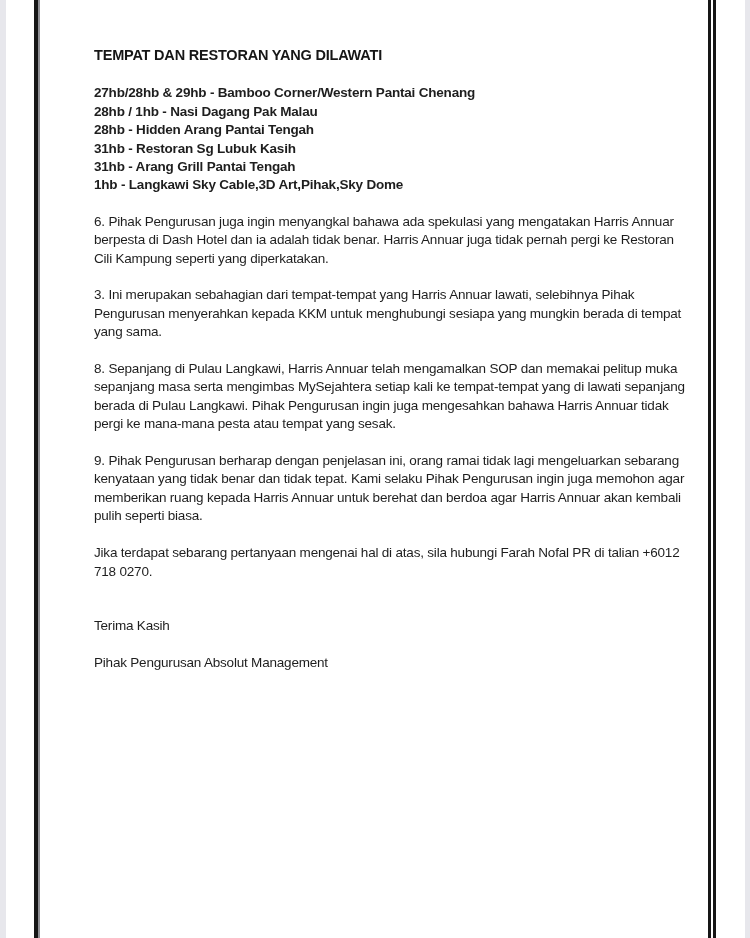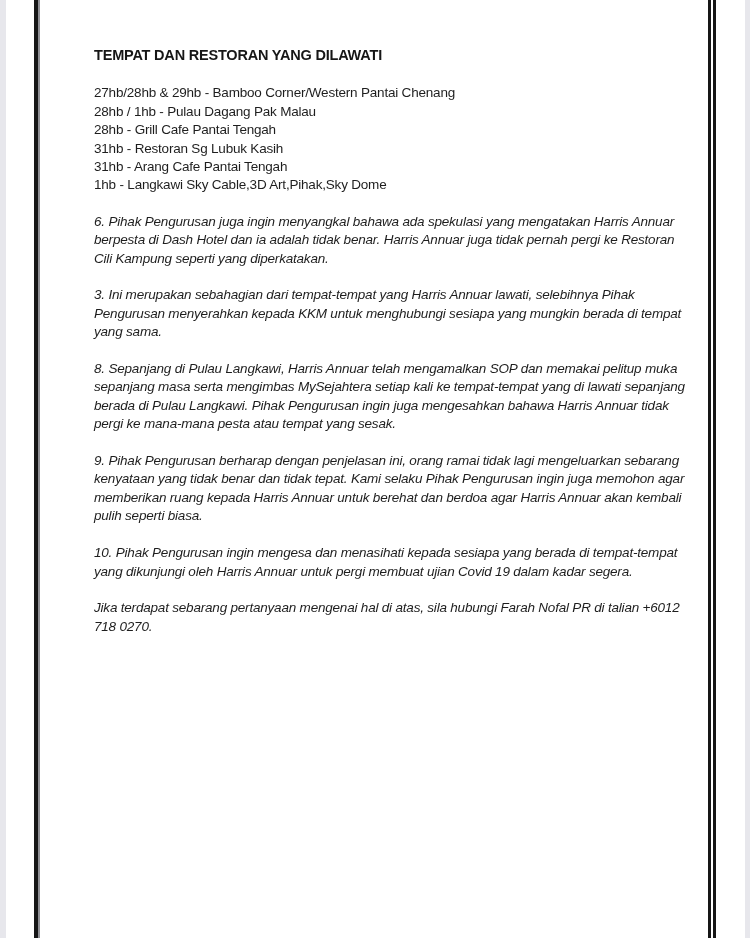--- a/index.html
+++ b/index.html
@@ -68,26 +68,26 @@
     font-weight: bold;
     margin: 0 0 20px 0;
     color: #161616;
   }
 
   .visited-list {
     margin: 0 0 18px 0;
   }
   .visited-line {
     white-space: nowrap;
+    font-weight: bold;
   }
 
   .para {
     width: 600px;
     margin: 0 0 18.4px 0;
-    font-style: italic;
   }
 
   .closing-thanks {
     margin: 36px 0 0 0;
   }
   .closing-signature {
     margin: 18.4px 0 0 0;
   }
 </style>
 </head>
@@ -100,31 +100,34 @@
 
   <div class="page-border-left"></div>
   <div class="page-border-right"></div>
 
   <div class="page">
 
     <h1 class="heading">TEMPAT DAN RESTORAN YANG DILAWATI</h1>
 
     <div class="visited-list">
         <div class="visited-line">27hb/28hb &amp; 29hb - Bamboo Corner/Western Pantai Chenang</div>
-        <div class="visited-line">28hb / 1hb - Pulau Dagang Pak Malau</div>
-        <div class="visited-line">28hb - Grill Cafe Pantai Tengah</div>
+        <div class="visited-line">28hb / 1hb - Nasi Dagang Pak Malau</div>
+        <div class="visited-line">28hb - Hidden Arang Pantai Tengah</div>
         <div class="visited-line">31hb - Restoran Sg Lubuk Kasih</div>
-        <div class="visited-line">31hb - Arang Cafe Pantai Tengah</div>
+        <div class="visited-line">31hb - Arang Grill Pantai Tengah</div>
         <div class="visited-line">1hb - Langkawi Sky Cable,3D Art,Pihak,Sky Dome</div>
       </div>
 
     <div class="paragraphs">
         <p class="para">6. Pihak Pengurusan juga ingin menyangkal bahawa ada spekulasi yang mengatakan Harris Annuar berpesta di Dash Hotel dan ia adalah tidak benar. Harris Annuar juga tidak pernah pergi ke Restoran Cili Kampung seperti yang diperkatakan.</p>
         <p class="para">3. Ini merupakan sebahagian dari tempat-tempat yang Harris Annuar lawati, selebihnya Pihak Pengurusan menyerahkan kepada KKM untuk menghubungi sesiapa yang mungkin berada di tempat yang sama.</p>
         <p class="para">8. Sepanjang di Pulau Langkawi, Harris Annuar telah mengamalkan SOP dan memakai pelitup muka sepanjang masa serta mengimbas MySejahtera setiap kali ke tempat-tempat yang di lawati sepanjang berada di Pulau Langkawi. Pihak Pengurusan ingin juga mengesahkan bahawa Harris Annuar tidak pergi ke mana-mana pesta atau tempat yang sesak.</p>
         <p class="para">9. Pihak Pengurusan berharap dengan penjelasan ini, orang ramai tidak lagi mengeluarkan sebarang kenyataan yang tidak benar dan tidak tepat. Kami selaku Pihak Pengurusan ingin juga memohon agar memberikan ruang kepada Harris Annuar untuk berehat dan berdoa agar Harris Annuar akan kembali pulih seperti biasa.</p>
-        <p class="para">10. Pihak Pengurusan ingin mengesa dan menasihati kepada sesiapa yang berada di tempat-tempat yang dikunjungi oleh Harris Annuar untuk pergi membuat ujian Covid 19 dalam kadar segera.</p>
         <p class="para">Jika terdapat sebarang pertanyaan mengenai hal di atas, sila hubungi Farah Nofal PR di talian +6012 718 0270.</p>
       </div>
 
+    <div class="closing">
+      <p class="closing-thanks">Terima Kasih</p>
+      <p class="closing-signature">Pihak Pengurusan Absolut Management</p>
+    </div>
 
   </div>
 </div>
 
 </body></html>

